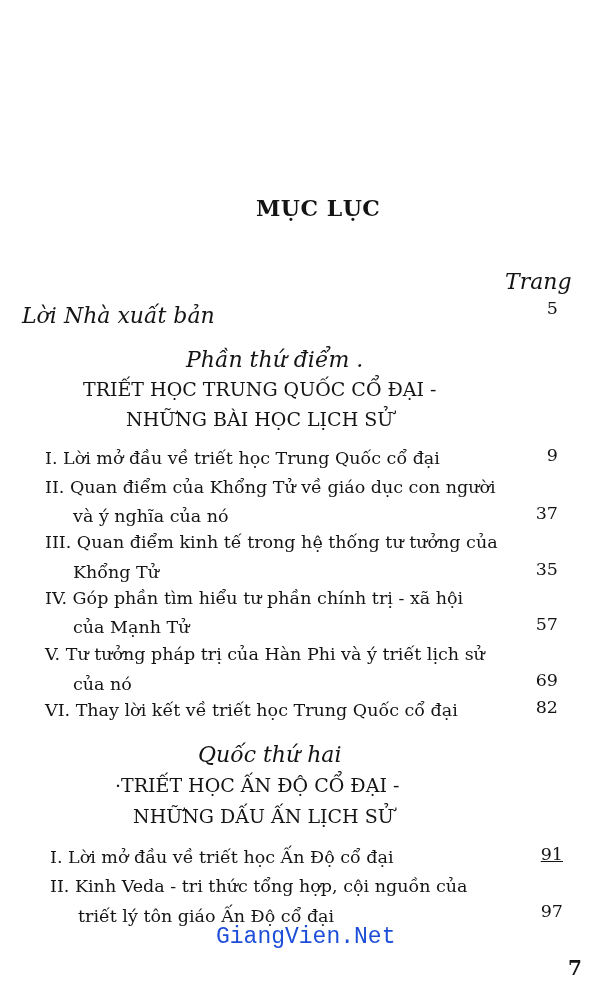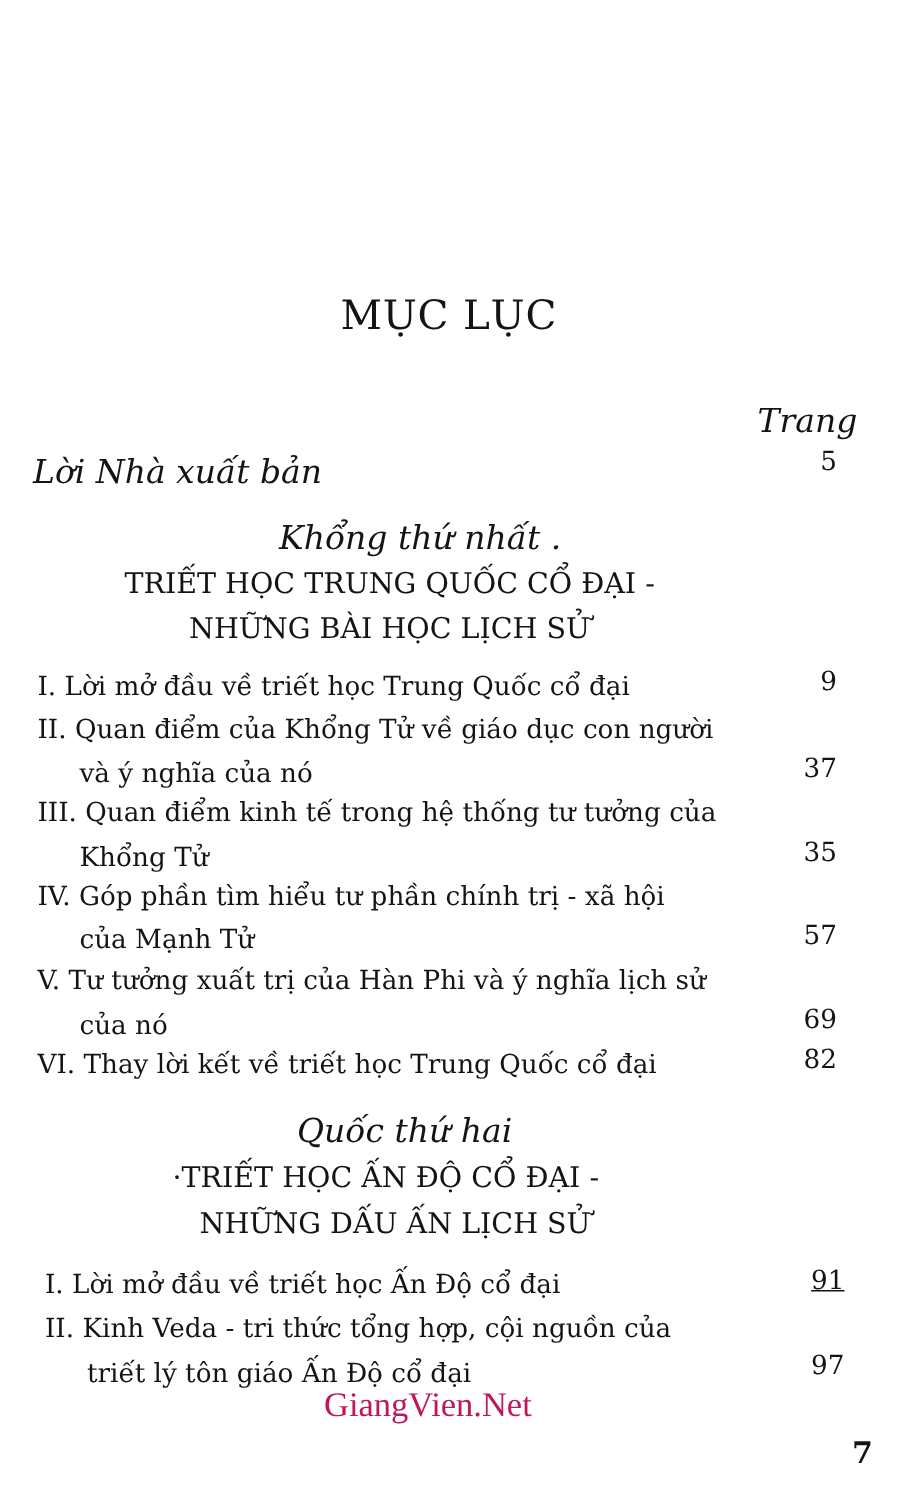--- a/index.html
+++ b/index.html
@@ -1,57 +1,57 @@
 <!DOCTYPE html>
 <html><head>
 <meta charset="utf-8">
 <style>
   html, body { margin:0; padding:0; }
   body { width:601px; height:1000px; background:#ffffff; position:relative; overflow:hidden;
          font-family:"DejaVu Serif", "Liberation Serif", serif; color:#141414; }
   .abs { position:absolute; white-space:nowrap; }
-  .title { font-weight:normal; font-size:27px; letter-spacing:0.5px; }
+  .title { font-weight:bold; font-size:22px; letter-spacing:0.5px;margin-left:29px; }
   .ital { font-style:italic; font-size:22px; }
   .head { font-size:19px; }
-  .txt { font-size:17.5px; }
+  .txt { font-size:17.5px;margin-left:20px; }
   .num { font-size:17.5px; text-align:right; width:60px; }
-  .watermark { font-family:Liberation Serif, serif; color:#be185d; font-size:23px; }
+  .watermark { font-family:Liberation Mono, monospace; color:#1d4ed8; font-size:23px; }
   .pageno { font-weight:bold; font-size:20px; }
 </style>
 </head>
 <body>
 
 <div>
   <div class="abs title" style="left:227px; top:195px;">MỤC LỤC</div>
 
   <div class="abs ital" style="left:505px; top:269px;">Trang</div>
 
   <div class="abs ital" style="left:22px; top:303px;">Lời Nhà xuất bản</div>
   <div class="abs num" style="left:498px; top:298px;">5</div>
 
-  <div class="abs ital" style="left:186px; top:347px;">Khổng thứ nhất .</div>
+  <div class="abs ital" style="left:186px; top:347px;">Phần thứ điểm .</div>
   <div class="abs head" style="left:83px; top:378px;">TRIẾT HỌC TRUNG QUỐC CỔ ĐẠI -</div>
   <div class="abs head" style="left:126px; top:408px;text-align:right;">NHỮNG BÀI HỌC LỊCH SỬ</div>
 
   <div class="abs txt" style="left:25px; top:448px;">I. Lời mở đầu về triết học Trung Quốc cổ đại</div>
   <div class="abs num" style="left:498px; top:445px;">9</div>
 
   <div class="abs txt" style="left:25px; top:477px;">II. Quan điểm của Khổng Tử về giáo dục con người</div>
   <div class="abs txt" style="left:53px; top:506px;">và ý nghĩa của nó</div>
   <div class="abs num" style="left:498px; top:503px;">37</div>
 
   <div class="abs txt" style="left:25px; top:532px;">III. Quan điểm kinh tế trong hệ thống tư tưởng của</div>
   <div class="abs txt" style="left:53px; top:562px;">Khổng Tử</div>
   <div class="abs num" style="left:498px; top:559px;">35</div>
 
   <div class="abs txt" style="left:25px; top:588px;">IV. Góp phần tìm hiểu tư phần chính trị - xã hội</div>
   <div class="abs txt" style="left:53px; top:617px;">của Mạnh Tử</div>
   <div class="abs num" style="left:498px; top:614px;">57</div>
 
-  <div class="abs txt" style="left:25px; top:644px;">V. Tư tưởng xuất trị của Hàn Phi và ý nghĩa lịch sử</div>
+  <div class="abs txt" style="left:25px; top:644px;">V. Tư tưởng pháp trị của Hàn Phi và ý triết lịch sử</div>
   <div class="abs txt" style="left:53px; top:674px;">của nó</div>
   <div class="abs num" style="left:498px; top:670px;">69</div>
 
   <div class="abs txt" style="left:25px; top:700px;">VI. Thay lời kết về triết học Trung Quốc cổ đại</div>
   <div class="abs num" style="left:498px; top:697px;">82</div>
 
   <div class="abs ital" style="left:198px; top:742px;">Quốc thứ hai</div>
   <div class="abs head" style="left:115px; top:774px;">·TRIẾT HỌC ẤN ĐỘ CỔ ĐẠI -</div>
   <div class="abs head" style="left:133px; top:805px;">NHỮNG DẤU ẤN LỊCH SỬ</div>
 

